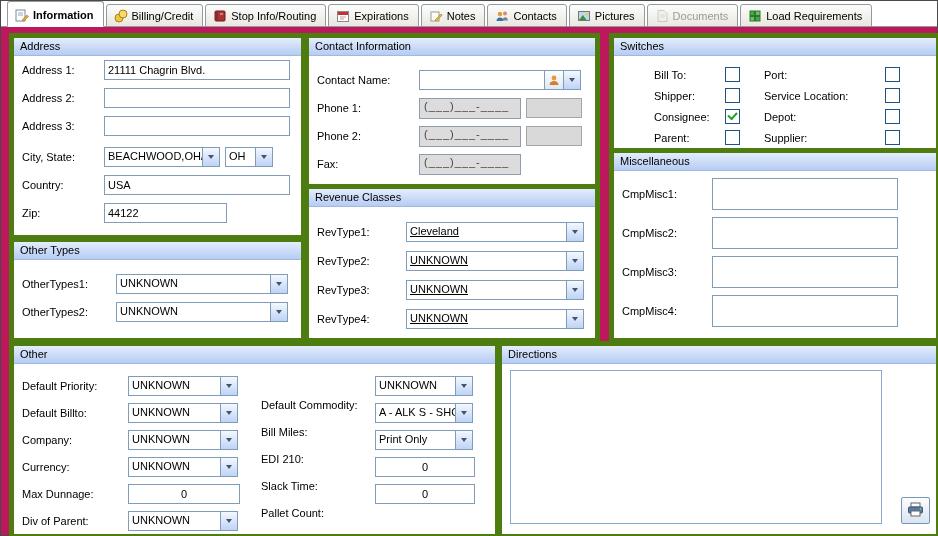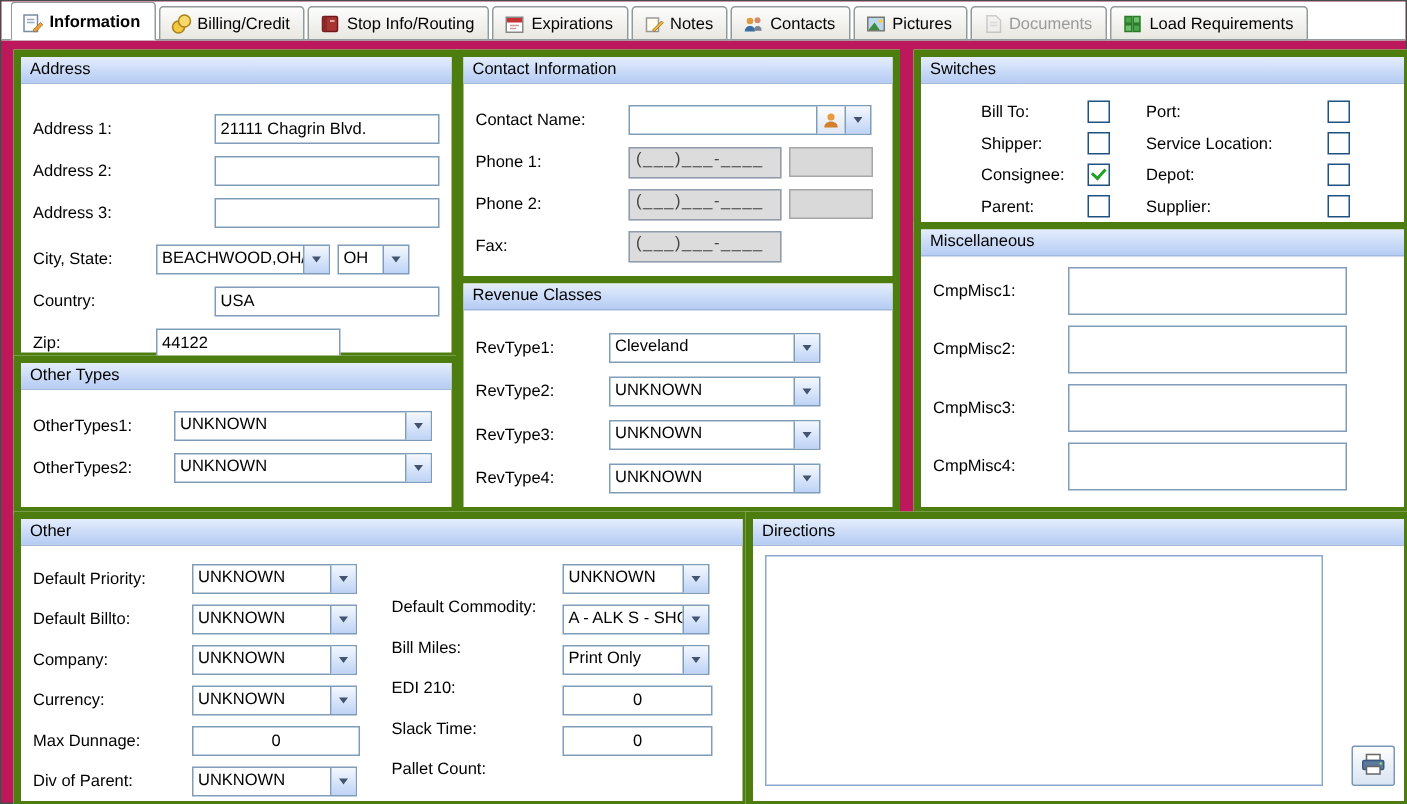--- a/index.html
+++ b/index.html
@@ -77,23 +77,23 @@
   #address-group{left:8px;top:32px;width:287px;height:197px;}
   #othertypes-group{left:8px;top:236px;width:287px;height:96px;}
   #contact-group{left:303px;top:32px;width:286px;height:149px;}
   #revenue-group{left:303px;top:183px;width:286px;height:149px;}
   #switches-group{left:608px;top:32px;width:322px;height:112px;}
   #misc-group{left:608px;top:147px;width:322px;height:185px;}
   #other-group{left:8px;top:340px;width:481px;height:188px;}
   #directions-group{left:496px;top:340px;width:434px;height:188px;}
 
   
-  #address-group .group-body{padding-top:16px;}
+  #address-group .group-body{padding-top:0;}
   #address-group .lbl{width:82px;}
-  .w185{width:178px;margin-left:39px;}
+  .w185{width:178px;}
   .w120{width:115px;}
   .city-combo{width:116px;margin-right:5px;}
   .state-combo{width:48px;}
 
   
   #othertypes-group .group-body{padding-top:10px;}
   #othertypes-group .lbl{width:94px;}
   .ot-combo{width:172px;}
 
   
@@ -102,21 +102,21 @@
   .contact-combo{width:162px;}
   .person-btn{
     width:18px;border-left:1px solid #7f9db9;display:flex;align-items:center;justify-content:center;
     background:linear-gradient(#fdfdfd,#dfe8f5);flex-shrink:0;
   }
   .mask.phone{width:92px;}
 
   
   #revenue-group .group-body{padding-top:10px;}
   #revenue-group .lbl{width:89px;}
-  .rev-combo{width:141px;}
+  .rev-combo{width:178px;text-decoration:underline;}
   #revenue-group .row{height:29px;}
 
   
   .sw-col{position:absolute;top:26px;}
   #sw-col1{left:40px;width:86px;}
   #sw-col2{left:150px;width:136px;}
   .sw-row{display:flex;align-items:center;justify-content:space-between;height:21px;}
 
   
   .misc-row{display:flex;align-items:center;padding:0 8px;margin-top:7px;}

